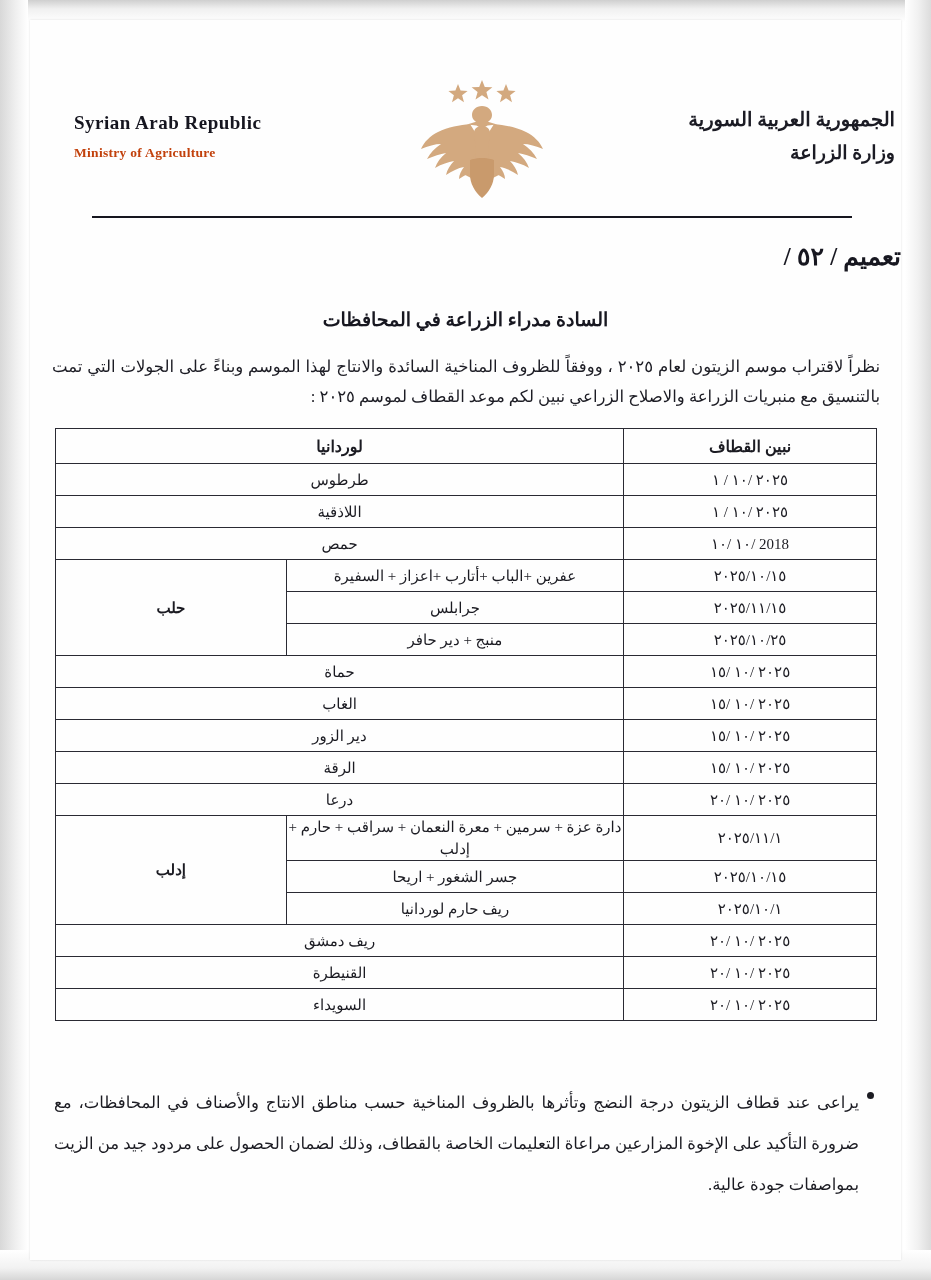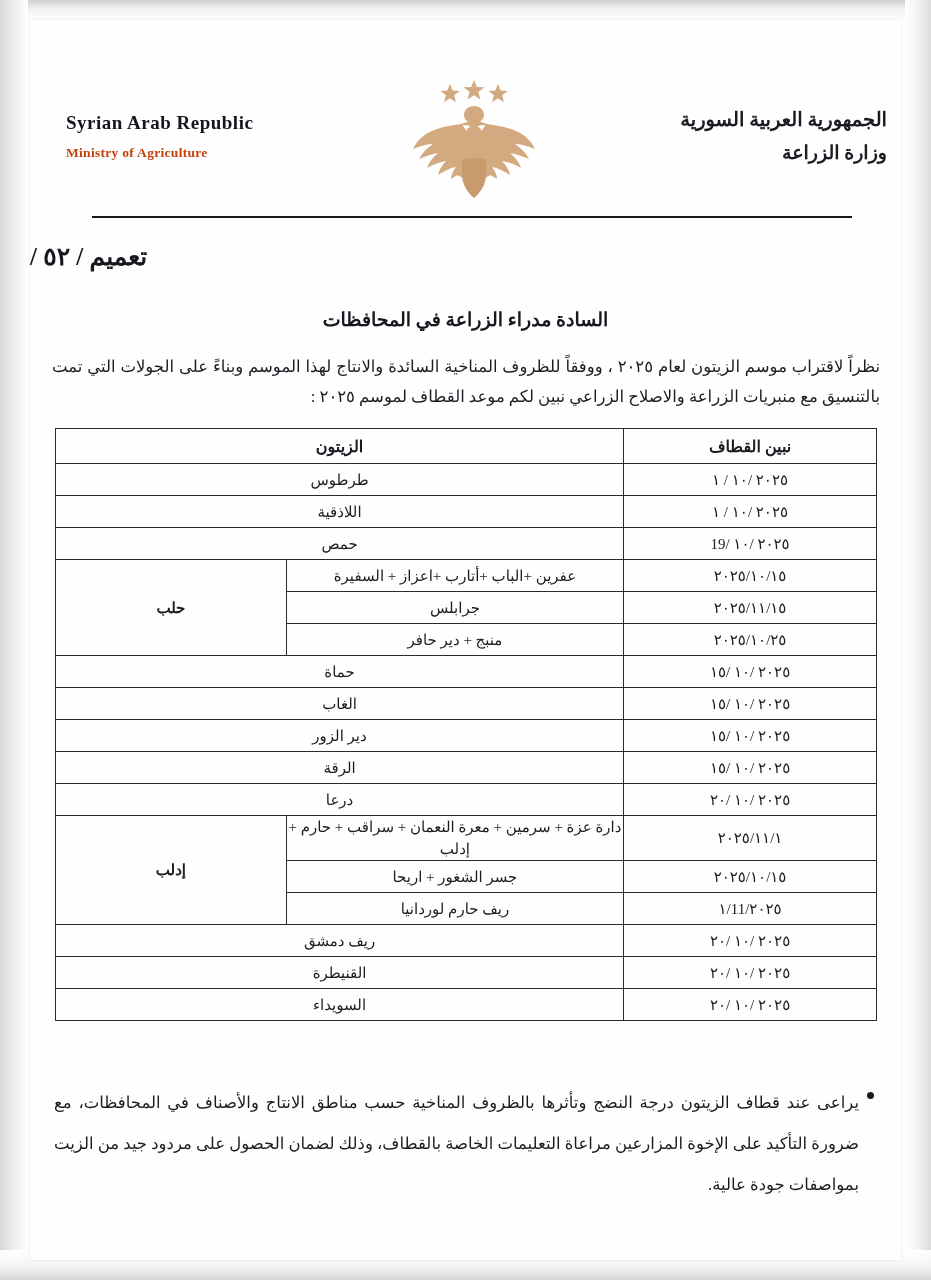--- a/index.html
+++ b/index.html
@@ -48,21 +48,21 @@
     width: 871px;
     height: 1240px;
     background: #fefefe;
     box-shadow: 0 0 2px rgba(0,0,0,0.12);
   }
 
   
   .header {
     position: absolute;
     top: 40px;
-    left: 8px;
+    left: 16px;
     width: 871px;
     height: 150px;
   }
   .header-left {
     position: absolute;
     left: 28px;
     top: 52px;
     width: 290px;
     direction: ltr;
     text-align: left;
@@ -117,21 +117,21 @@
     height: 2px;
     background: #16161f;
   }
 
   
   .doc-title {
     position: absolute;
     top: 222px;
     left: 0;
     width: 871px;
-    text-align: left;
+    text-align: right;
     direction: rtl;
     text-decoration: underline;
   }
   .doc-title .t {
     display: inline-block;
     font-size: 25px;
     font-weight: bold;
     letter-spacing: 1px;
     color: #171720;
   }
@@ -277,34 +277,34 @@
 
     <div class="subtitle">السادة مدراء الزراعة في المحافظات</div>
 
     <div class="intro">نظراً لاقتراب موسم الزيتون لعام ٢٠٢٥ ، ووفقاً للظروف المناخية السائدة والانتاج لهذا الموسم وبناءً على الجولات التي تمت بالتنسيق مع منبريات الزراعة والاصلاح الزراعي  نبين لكم موعد القطاف لموسم ٢٠٢٥ :</div>
 
     <div class="tbl-wrap">
       <table class="sched">
         <thead>
           <tr>
             <th class="col-date">نبين القطاف</th>
-            <th colspan="2">الزيتون</th>
+            <th colspan="2">لوردانيا</th>
           </tr>
         </thead>
         <tbody>
             <tr>
               <td class="col-date date-cell">٢٠٢٥ /١٠ / ١</td>
               <td colspan="2" class="gov-cell">طرطوس</td>
             </tr>
             <tr>
               <td class="col-date date-cell">٢٠٢٥ /١٠ / ١</td>
               <td colspan="2" class="gov-cell">اللاذقية</td>
             </tr>
             <tr>
-              <td class="col-date date-cell">٢٠٢٥ /١٠ /19</td>
+              <td class="col-date date-cell">2018 /١٠ /١٠</td>
               <td colspan="2" class="gov-cell">حمص</td>
             </tr>
             <tr>
               <td class="col-date date-cell">٢٠٢٥/١٠/١٥</td>
               <td class="col-sub sub-cell two-line">عفرين +الباب +أتارب +اعزاز + السفيرة</td>
               <td class="col-gov gov-merged" rowspan="3">حلب</td>
             </tr>
             <tr>
               <td class="col-date date-cell">٢٠٢٥/١١/١٥</td>
               <td class="col-sub sub-cell">جرابلس</td>
@@ -336,21 +336,21 @@
             <tr>
               <td class="col-date date-cell">٢٠٢٥/١١/١</td>
               <td class="col-sub sub-cell two-line">دارة عزة + سرمين + معرة النعمان + سراقب + حارم + إدلب</td>
               <td class="col-gov gov-merged" rowspan="3">إدلب</td>
             </tr>
             <tr>
               <td class="col-date date-cell">٢٠٢٥/١٠/١٥</td>
               <td class="col-sub sub-cell">جسر الشغور + اريحا</td>
             </tr>
             <tr>
-              <td class="col-date date-cell">٢٠٢٥/11/١</td>
+              <td class="col-date date-cell">٢٠٢٥/١٠/١</td>
               <td class="col-sub sub-cell">ريف حارم لوردانيا</td>
             </tr>
             <tr>
               <td class="col-date date-cell">٢٠٢٥ /١٠ /٢٠</td>
               <td colspan="2" class="gov-cell">ريف دمشق</td>
             </tr>
             <tr>
               <td class="col-date date-cell">٢٠٢٥ /١٠ /٢٠</td>
               <td colspan="2" class="gov-cell">القنيطرة</td>
             </tr>

